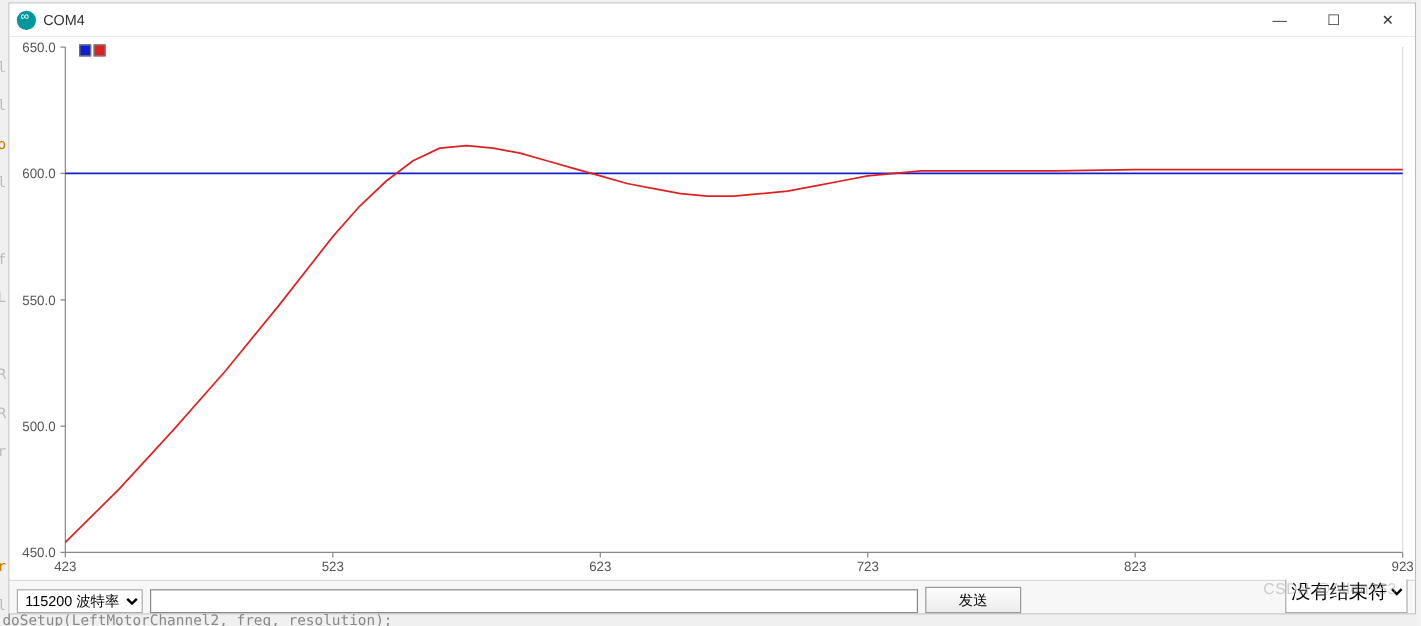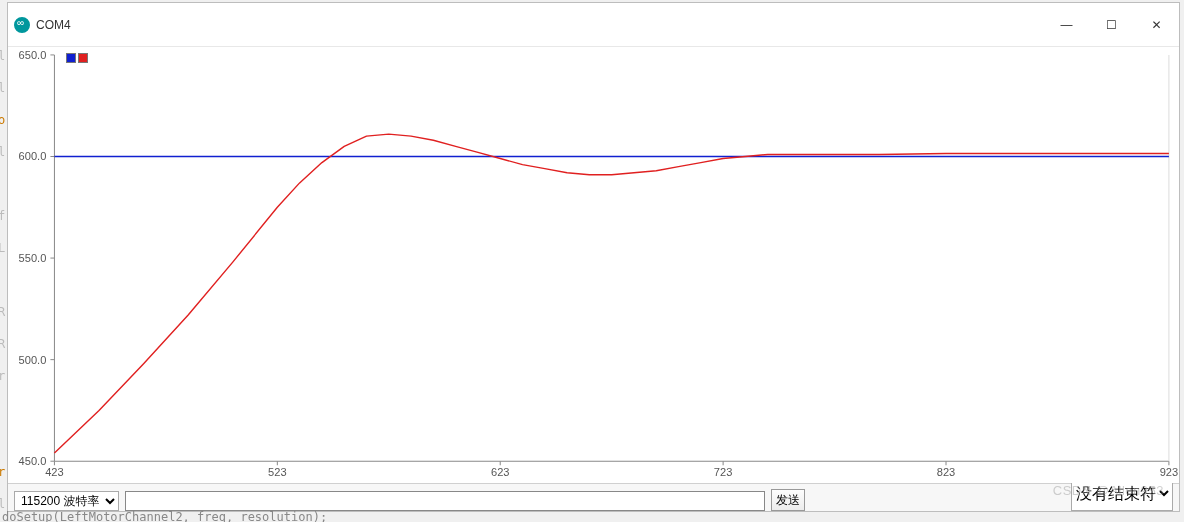--- a/index.html
+++ b/index.html
@@ -13,21 +13,21 @@
   }
   .window {
     position: absolute;
     left: 7px; top: 2px; right: 4px; bottom: 10px;
     background: #fff;
     border: 1px solid #bdbdbd;
     display: flex;
     flex-direction: column;
   }
   .titlebar {
-    height: 44px;
+    height: 28px;
     display: flex;
     align-items: center;
     background: #fff;
     border-bottom: 1px solid #e8e8e8;
     font-size: 12px;
     color: #333;
   }
   .titlebar .app-icon {
     width: 16px; height: 16px;
     margin: 0 6px;
@@ -79,21 +79,21 @@
   }
   .send-input {
     flex: 0 0 640px;
     height: 20px;
     border: 1px solid #888;
     padding: 0 4px;
     font-size: 12px;
   }
   .btn {
     height: 22px;
-    padding: 0 4px;
+    padding: 0 27px;
     font-size: 12px;
     border: 1px solid #999;
     background: linear-gradient(#fdfdfd,#ececec);
     cursor: pointer;
     margin-top: 16px;
   }
   .line-ending {
     height: 35px;
     font-size: 16px;
     border: 1px solid #aaa;

